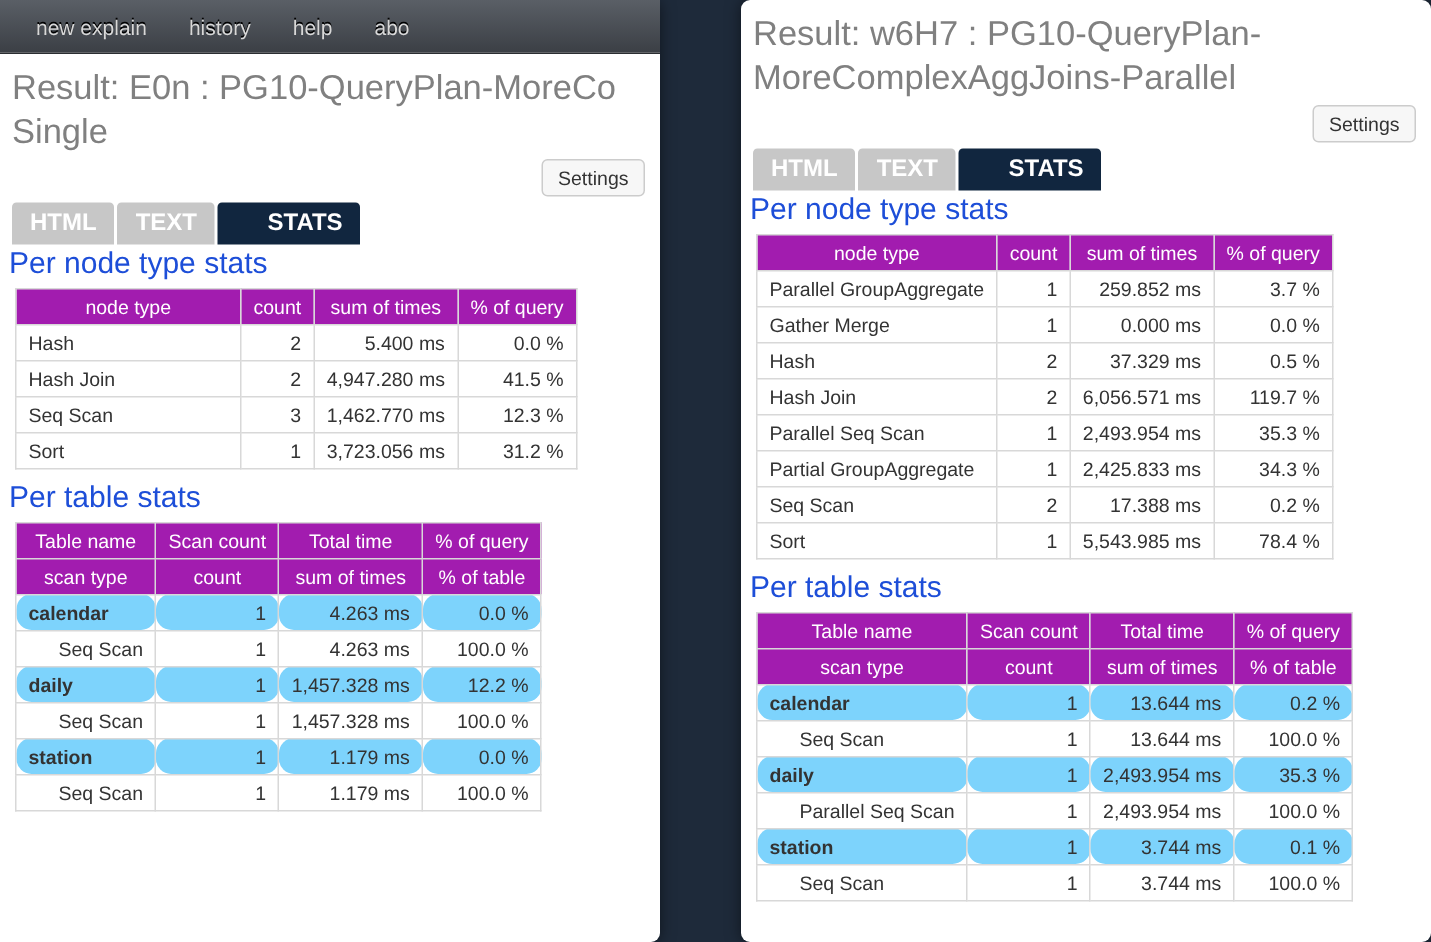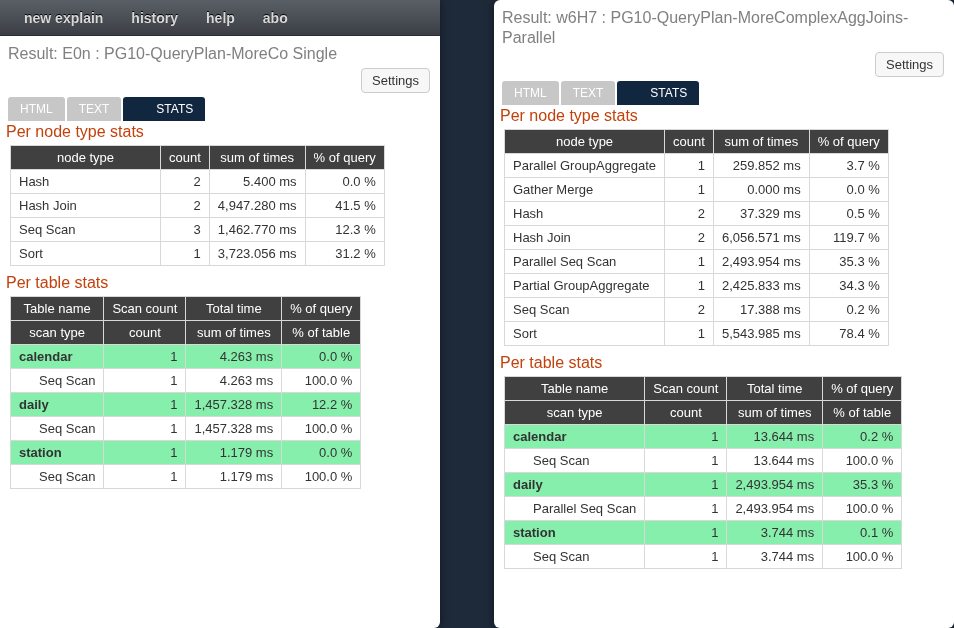--- a/index.html
+++ b/index.html
@@ -33,80 +33,80 @@
   .nav {
     background: linear-gradient(#5a5f66, #3b3f45);
     border-bottom: 1px solid #2a2d31;
     padding: 6px 10px;
     height: 36px;
     display: flex;
     align-items: center;
   }
   .nav a {
     color: #d8d8d8;
-    font-weight: bold;
+    font-weight: normal;
     font-size: 14px;
     padding: 6px 14px;
     text-decoration: none;
     text-shadow: 0 -1px 0 #000;
   }
   .title {
-    font-size: 16px;
+    font-size: 23px;
     color: #808080;
     padding: 8px 12px 2px 8px;
     line-height: 1.25;
     word-break: break-word;
   }
   .settings-row { text-align: right; padding: 2px 10px 4px 0; }
   .settings-btn {
     background: #f7f7f7;
     border: 1px solid #ccc;
     border-radius: 4px;
     padding: 4px 10px;
     font-size: 13px;
     color: #333;
     cursor: pointer;
     margin-left: 20px;
   }
   .tabs { padding: 0 8px; display: flex; }
   .tab {
     background: #c7c7c7;
     color: #fff;
-    font-weight: normal;
-    font-size: 12px;
+    font-weight: bold;
+    font-size: 16px;
     padding: 5px 12px;
     border-radius: 3px 3px 0 0;
     margin-right: 2px;
     cursor: pointer;
   }
   .tab.active { background: #11263f; color: #fff; padding-left: 33px; }
   .section-h {
-    font-size: 16px;
-    color: #c2410c;
+    font-size: 20px;
+    color: #1d4ed8;
     padding: 0 8px 4px 6px;
     margin-top: 2px;
   }
   table {
     border-collapse: collapse;
     margin: 0 8px 8px 10px;
   }
   th, td {
     border: 1px solid #d8d8d8;
     padding: 4px 8px;
     white-space: nowrap;
   }
   th {
-    background: #404040;
+    background: #a21caf;
     color: #fff;
     font-weight: normal;
     text-align: center;
   }
   td.num { text-align: right; }
   td.txt { text-align: left; }
-  tr.shade td { background: #86efac; }
+  tr.shade td { background: #7dd3fc; border-radius: 10px; }
   tr.shade td.bold, td.bold { font-weight: bold; }
   .indent { padding-left: 28px; }
   .nt-table th:nth-child(1){ width: 150px; }
   .pt-table th { }
 </style>
 </head>
 <body>
 
 <div class="panel left">
   <div class="nav">

